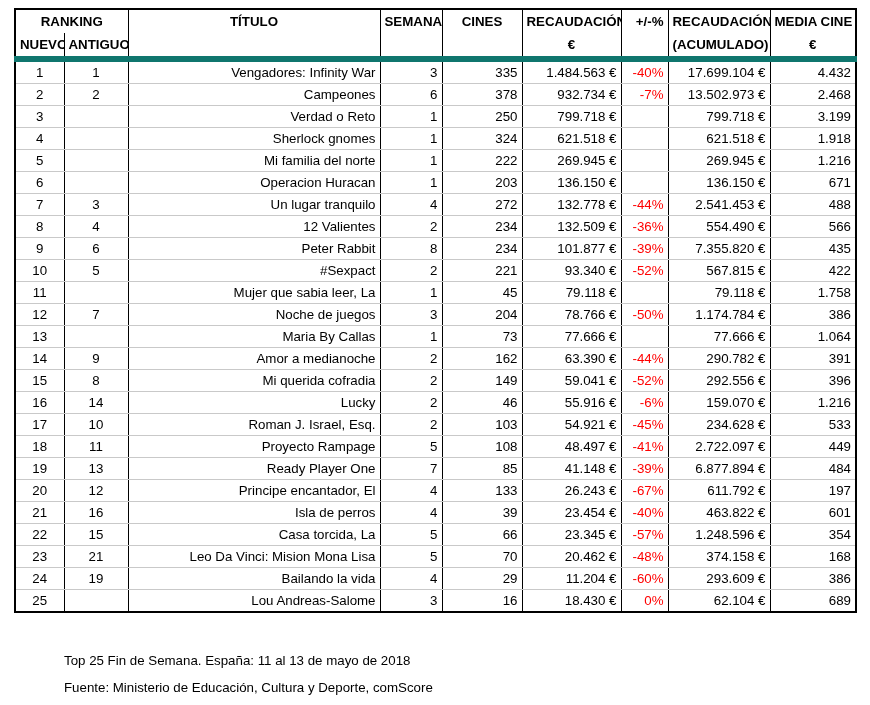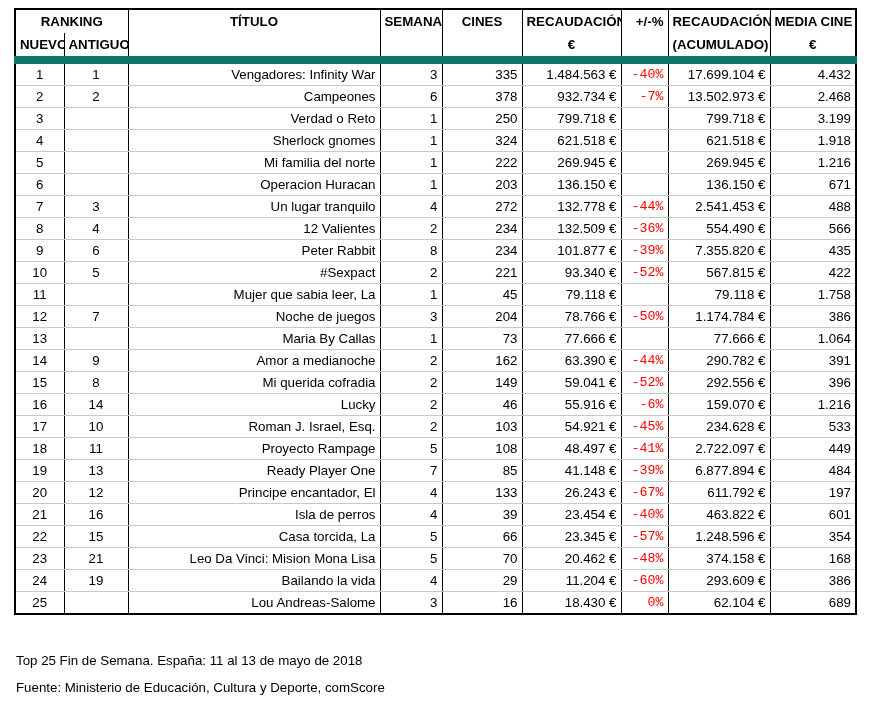--- a/index.html
+++ b/index.html
@@ -15,21 +15,21 @@
   }
   .bo-table {
     position: absolute;
     left: 14px;
     top: 8px;
     width: 843px;
     border-collapse: collapse;
     table-layout: fixed;
     border: 2px solid #000000;
   }
-  thead { border-bottom: 8px solid #0f766e; }
+  thead { border-bottom: 6px solid #0f766e; }
   th.h {
     border: 1px solid #000000;
     font-weight: bold;
     font-size: 13.3px;
     text-align: center;
     vertical-align: top;
     padding: 0 4px;
     white-space: nowrap;
     overflow: hidden;
   }
@@ -46,33 +46,33 @@
     height: 22px;
     line-height: 21px;
     font-size: 13.3px;
     padding: 0 4px;
     white-space: nowrap;
     overflow: hidden;
   }
   td.c-center { text-align: center; }
   td.c-left   { text-align: right; }
   td.c-right  { text-align: right; }
-  td.pct      { color: var(--pct-color, #ff0000); font-family: Liberation Mono, monospace; }
+  td.pct      { color: var(--pct-color, #ff0000); }
   .total-row {
     position: absolute;
     left: 14px;
     top: 611px;
     width: 843px;
     height: 22px;
     font-size: 13.3px;
   }
   .total-label { position: absolute; left: 117px; top: 0; line-height: 22px; }
   .total-value { position: absolute; left: 0; top: 0; width: 602px; text-align: right; line-height: 22px; }
   .footer { position: absolute; left: 16px; top: 647px; font-size: 13.3px; }
-  .footer div { line-height: 27px; white-space: nowrap; }
+  .footer div { line-height: 27px; white-space: nowrap; margin-left: 48px; }
 </style>
 </head>
 <body>
 
 <div class="page">
 
   <table class="bo-table">
     <colgroup>
       <col style="width:49px">
         <col style="width:64px">

